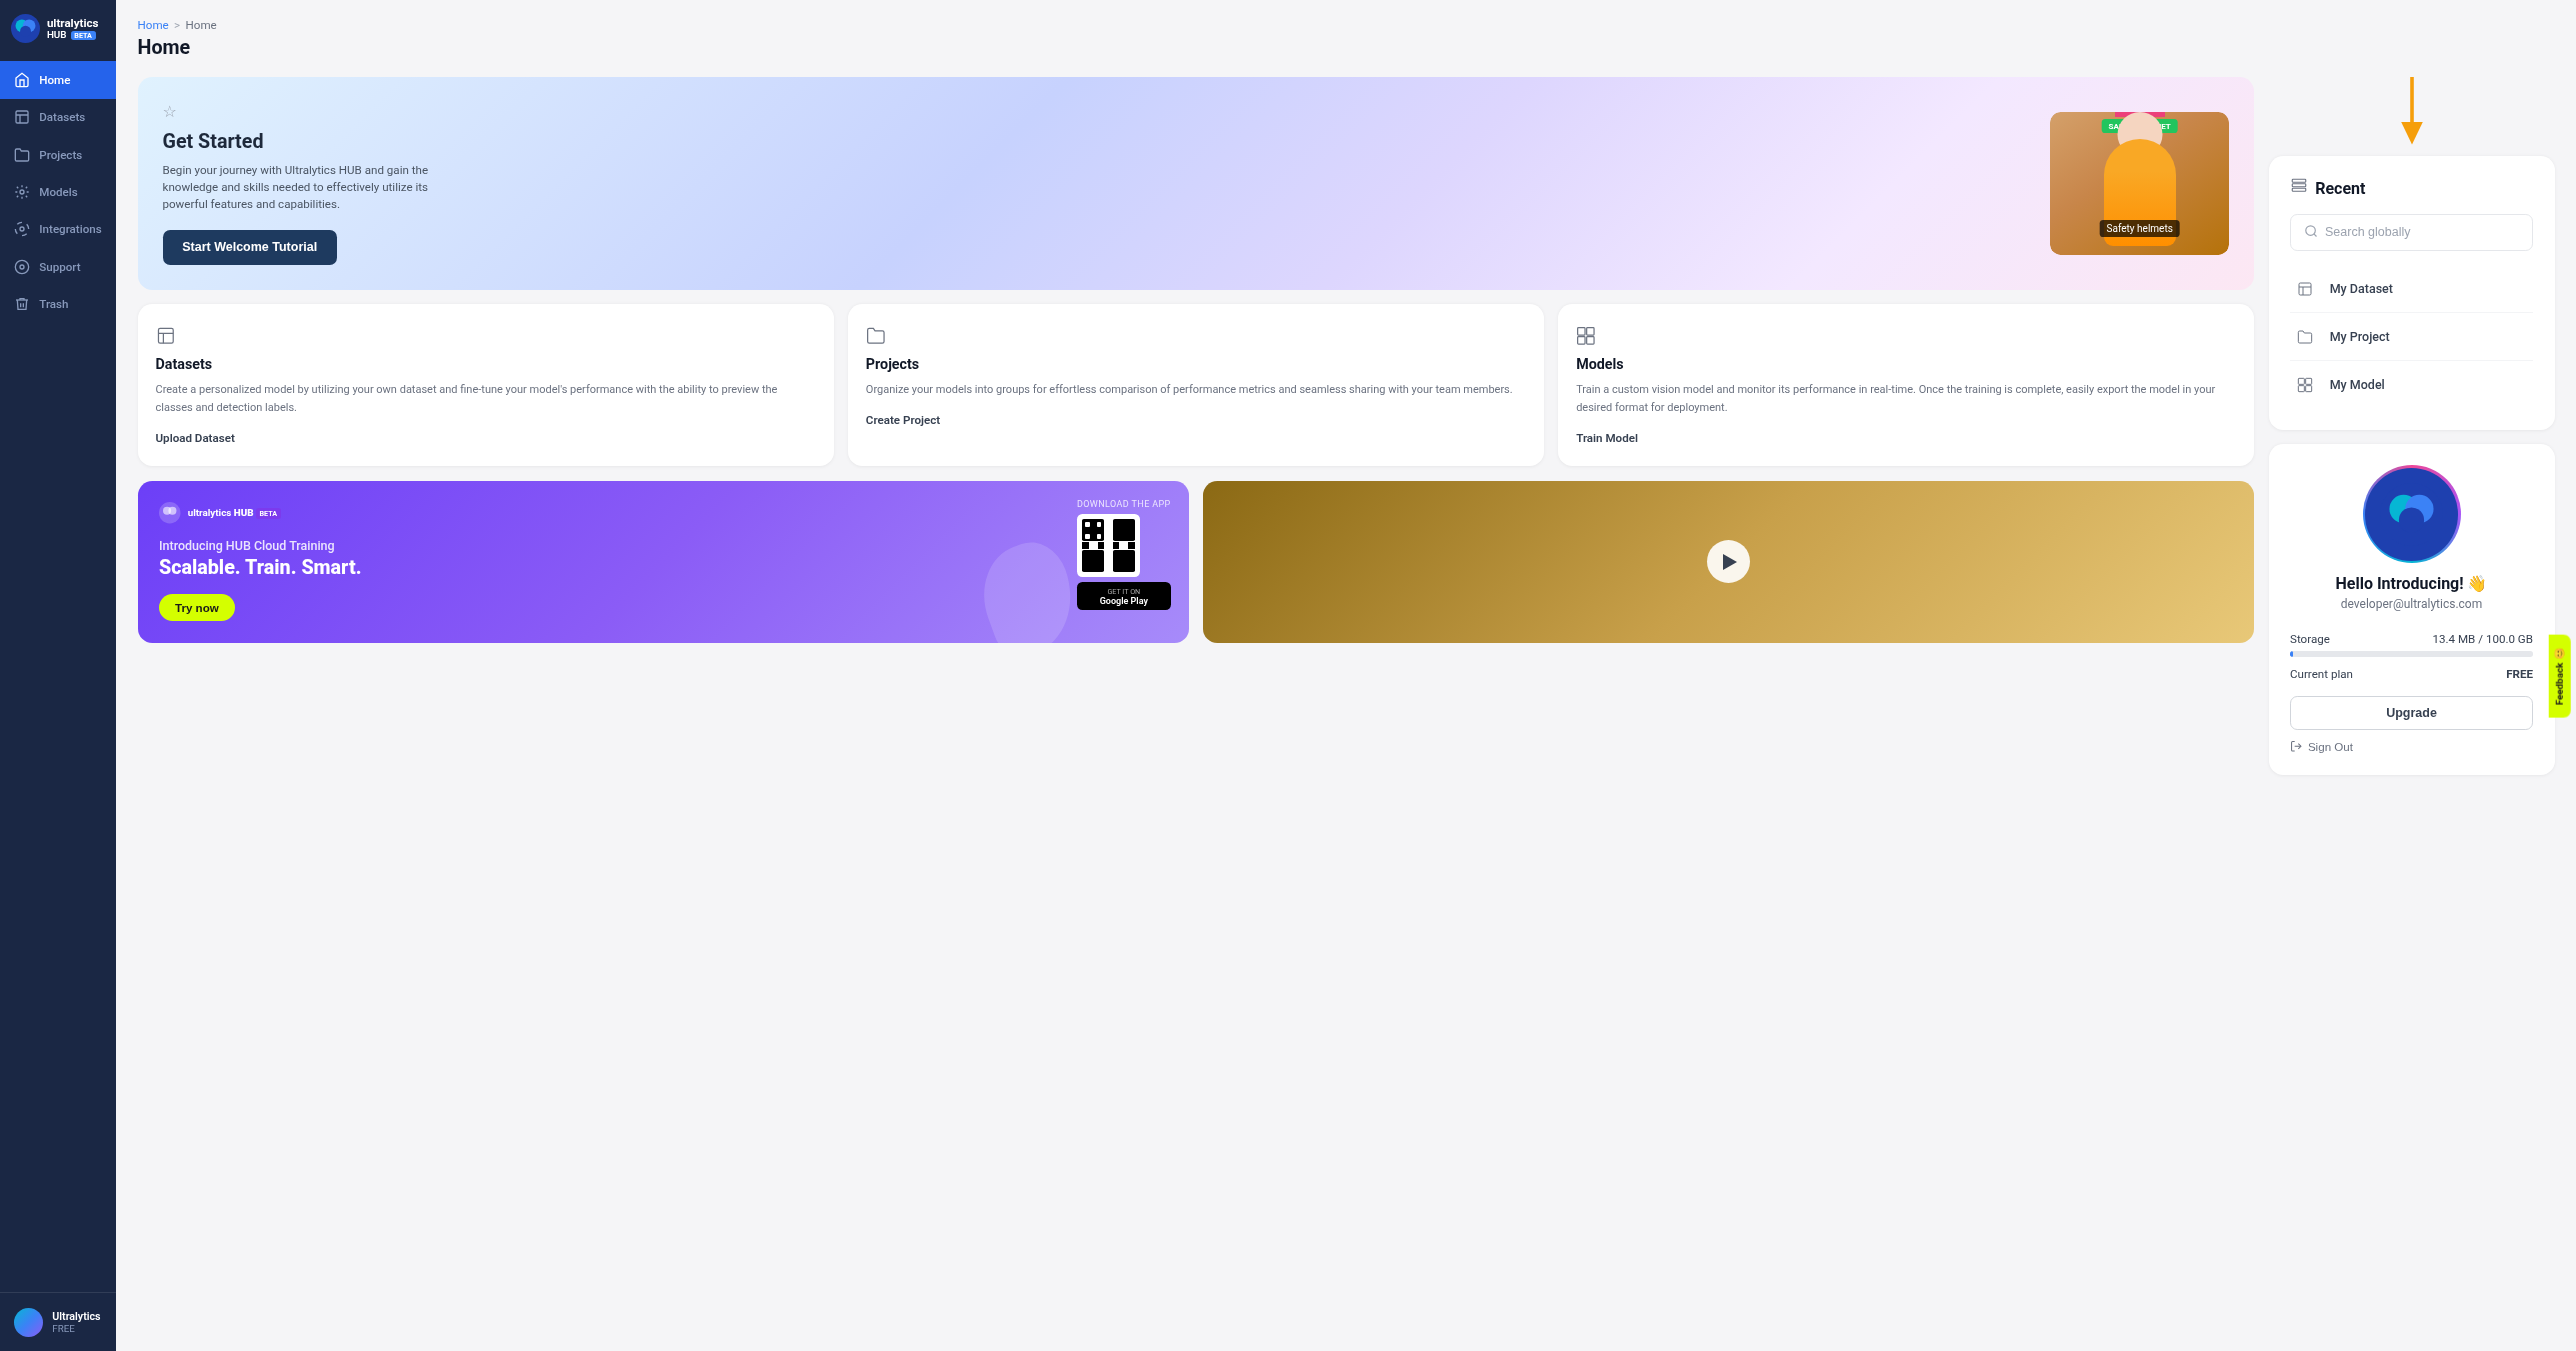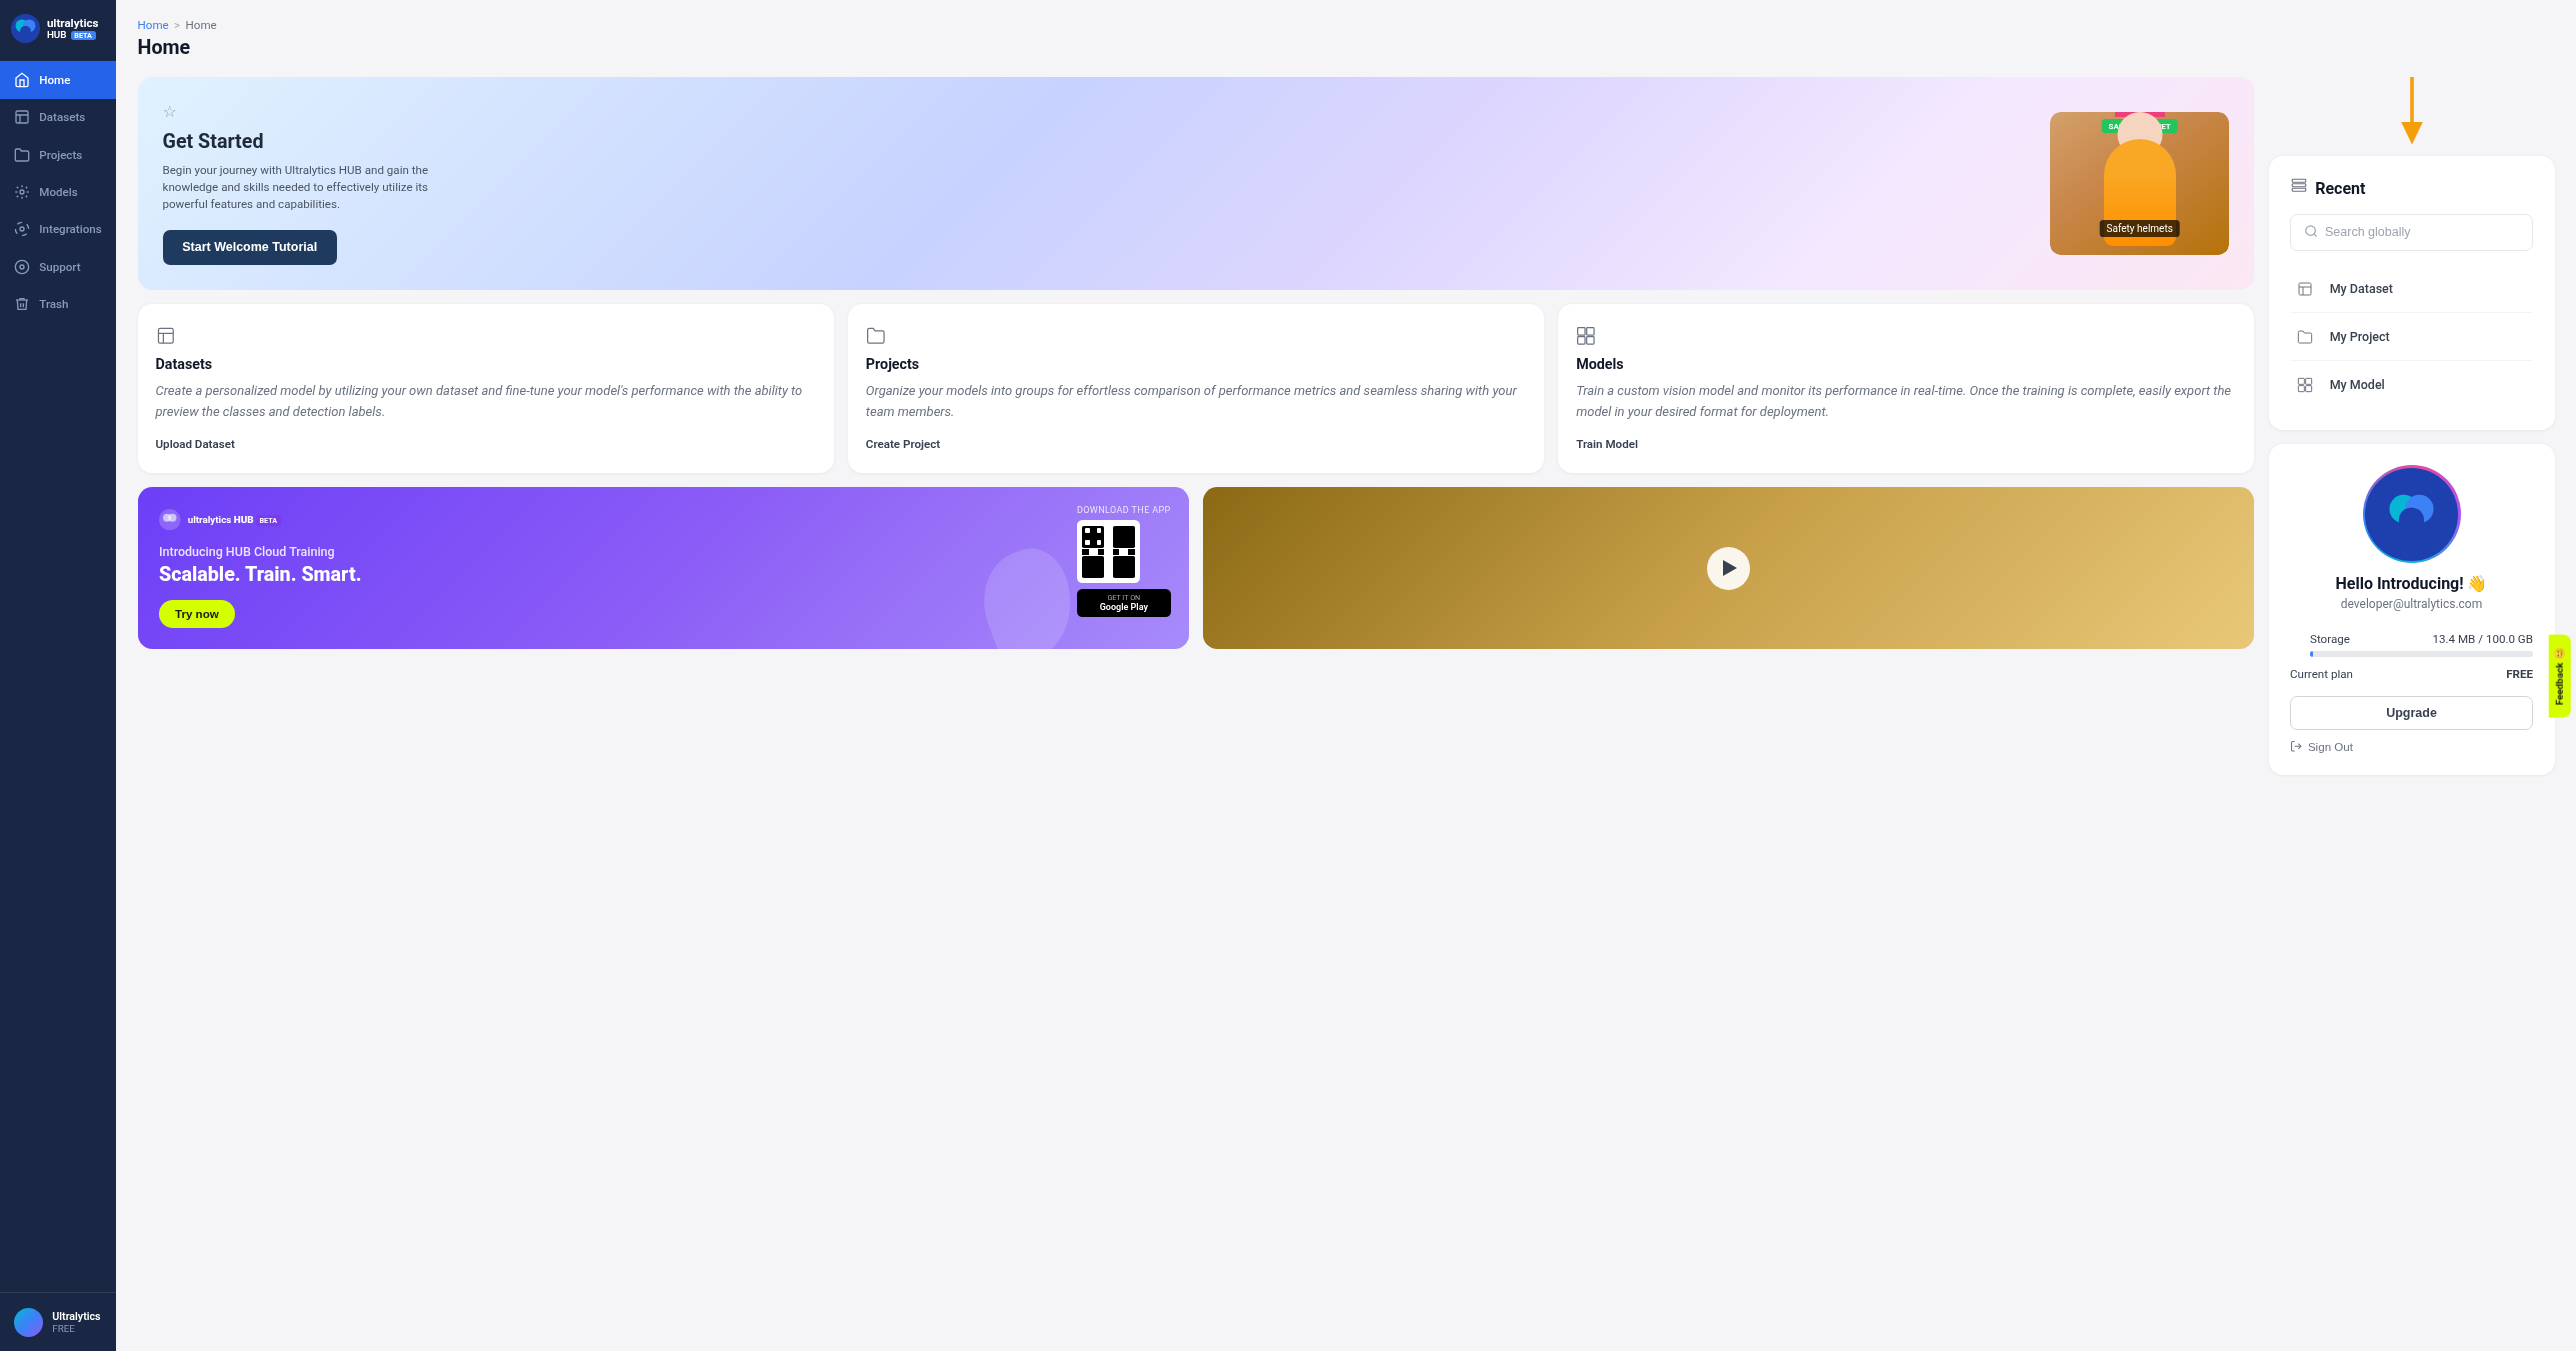--- a/index.html
+++ b/index.html
@@ -263,26 +263,25 @@
       display: flex;
       align-items: center;
     }
     .feature-card h3 {
       font-size: 14.3px;
       font-weight: 700;
       color: #111827;
       margin-bottom: 9px;
     }
     .feature-card p {
-      font-size: 13px;
+      font-size: 11px;
       color: #6b7280;
       line-height: 1.6;
       margin-bottom: 14.3px;
       flex: 1;
-      font-style: italic;
     }
     .feature-card .card-link {
       font-size: 11.6px;
       color: #374151;
       font-weight: 600;
       cursor: pointer;
       text-decoration: none;
       display: block;
       margin-top: auto;
     }
@@ -523,21 +522,21 @@
       font-size: 16px;
       font-weight: 700;
       color: #111827;
       margin-bottom: 3.6px;
     }
     .profile-email {
       font-size: 12px;
       color: #6b7280;
       margin-bottom: 21px;
     }
-    .storage-section { margin-bottom: 10.7px; margin-left: 20px; }
+    .storage-section { margin-bottom: 10.7px; }
     .storage-header {
       display: flex;
       justify-content: space-between;
       font-size: 11.6px;
       color: #374151;
       margin-bottom: 5.4px;
     }
     .storage-bar {
       height: 5.4px;
       background: #e5e7eb;

